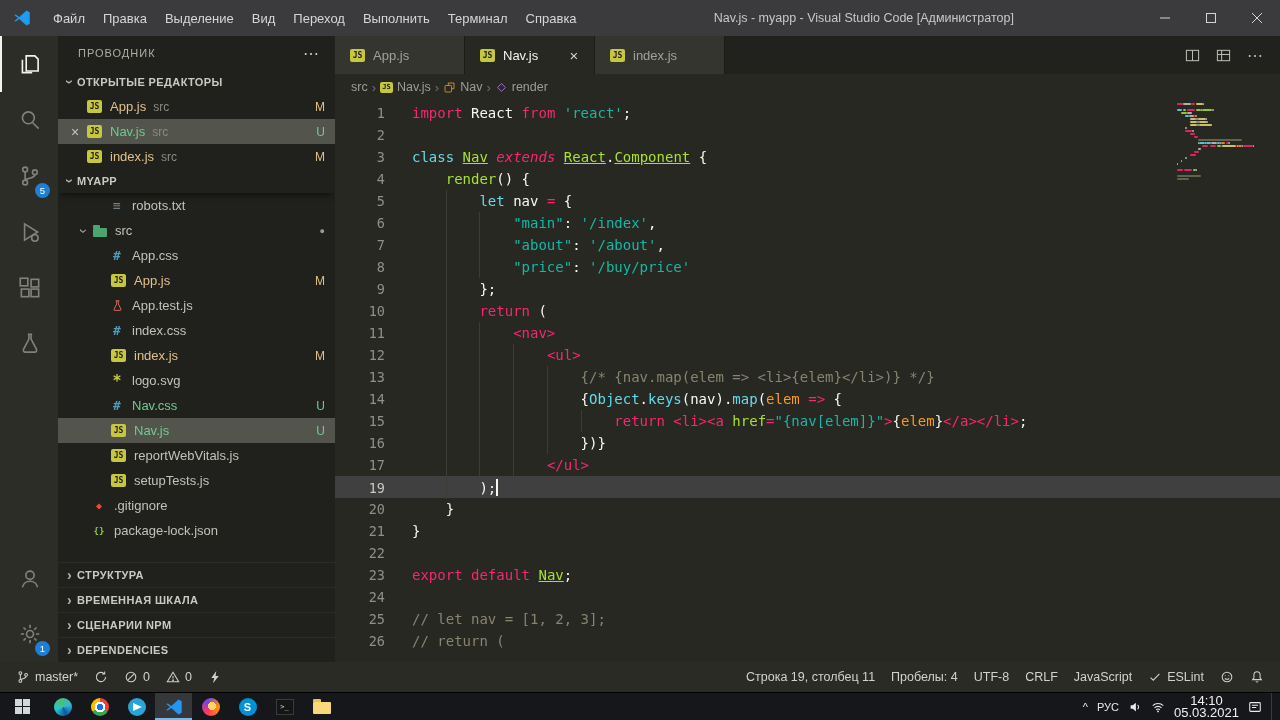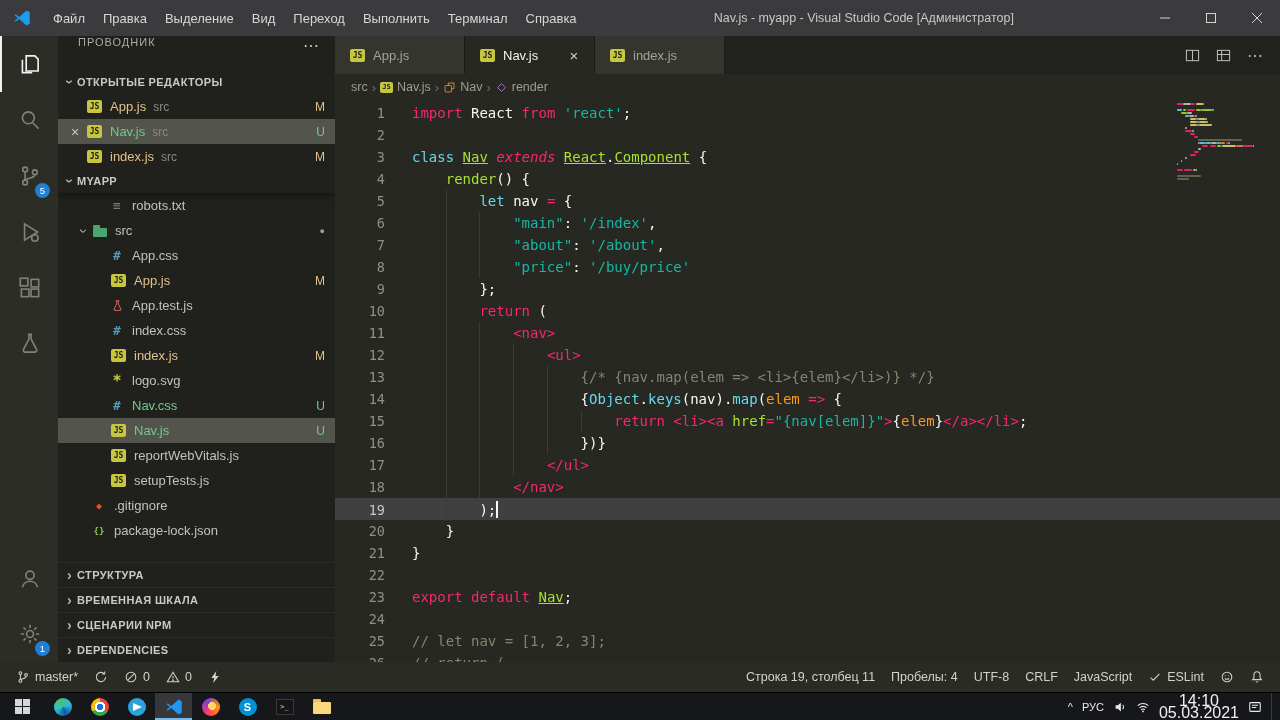--- a/index.html
+++ b/index.html
@@ -22,21 +22,21 @@
 
 .activitybar{width:58px;background:#2d2d28;display:flex;flex-direction:column;align-items:stretch}
 .ab-item{height:56px;display:flex;align-items:center;justify-content:center;position:relative;color:#82827c;border-left:2px solid rgba(0,0,0,0)}
 .ab-item.active{color:#f2f2ee;border-left:2px solid #f2f2ee}
 .ai{width:26px;height:26px;stroke:currentColor;fill:none;stroke-width:1.5}
 .ab-spacer{flex:1}
 .ab-badge{position:absolute;right:8px;bottom:6px;background:#1f7fd4;color:#fff;border-radius:9px;min-width:15px;height:15px;font-size:9.5px;display:flex;align-items:center;justify-content:center;padding:0 3px}
 
 
 .sidebar{width:277px;background:#20211c;display:flex;flex-direction:column;overflow:hidden;color:#c2c2bb}
-.sidebar-header{height:34px;flex:none;display:flex;padding:0 14px 0 20px;font-size:11px;letter-spacing:1px;color:#acaca6}
+.sidebar-header{height:34px;flex:none;display:flex;align-items:center;padding:0 14px 0 20px;font-size:11px;letter-spacing:1px;color:#acaca6}
 .sidebar-header .more{margin-left:auto;font-size:16px;color:#c7c7c1;letter-spacing:2px}
 .sec-header{height:24px;flex:none;display:flex;align-items:center;font-size:11px;font-weight:700;letter-spacing:.4px;color:#cacac4;padding-left:4px;white-space:nowrap}
 .sec-header.shadowed{box-shadow:0 5px 6px -3px rgba(0,0,0,.55);position:relative;z-index:2}
 .collapsed-row{border-top:1px solid rgba(255,255,255,.05);height:25px}
 .chev{display:inline-block;width:15px;text-align:center;font-size:14px;color:#b2b2ac;flex:none}
 .chev.expanded{transform:rotate(90deg)}
 .chev-spacer{display:inline-block;width:14px;flex:none}
 .oe-row,.tree-row{height:25px;display:flex;align-items:center;white-space:nowrap;font-size:13px}
 .oe-row{padding-left:8px}
 .oe-close{width:18px;font-size:14px;color:#c7c7c1;text-align:center;flex:none}
@@ -124,21 +124,21 @@
 .telegram{background:#2aa4d8}
 .plane{width:0;height:0;border-left:9px solid #fff;border-top:4px solid rgba(0,0,0,0);border-bottom:4px solid rgba(0,0,0,0);margin-left:2px}
 .skype{background:#0092d5;font-size:11px;font-weight:700}
 .app-term{width:18px;height:16px;background:#151515;border:1px solid #3a3a3a;color:#ddd;font-size:7px;font-family:"DejaVu Sans Mono",monospace;display:flex;align-items:center;justify-content:center}
 .app-folder{width:18px;height:12px;background:#f9d87b;border-radius:1px;position:relative;margin-top:3px}
 .app-folder::before{content:"";position:absolute;top:-3px;left:0;width:8px;height:3px;background:#e7c05c;border-radius:1px 1px 0 0}
 .app-vscode{width:18px;height:18px}
 .tray{margin-left:auto;display:flex;align-items:center;gap:9px;padding-right:4px;font-size:11px;color:#eaeaea}
 .tray-item{display:flex;align-items:center;justify-content:center}
 .ti{width:14px;height:14px;stroke:currentColor;fill:none;stroke-width:1.2}
-.tray-clock{text-align:center;font-size:16px;line-height:12px;color:#f0f0f0}
+.tray-clock{text-align:center;font-size:13px;line-height:12px;color:#f0f0f0}
 .show-desktop{width:5px;height:100%;border-left:1px solid #3a3b3e}
 </style>
 </head>
 <body>
 
 <div class="screen">
 
   <header class="titlebar">
     <div class="vscode-logo">
       <svg width="18" height="18" viewBox="0 0 100 100">
@@ -458,21 +458,20 @@
             <div class="code-line"><span class="lnum">8</span><span class="indent">    </span><span class="indent guide">    </span><span class="indent guide">    </span><span class="tk-str">"price"</span><span class="tk-fg">: </span><span class="tk-str">'/buy/price'</span></div>
             <div class="code-line"><span class="lnum">9</span><span class="indent">    </span><span class="indent guide">    </span><span class="tk-fg">};</span></div>
             <div class="code-line"><span class="lnum">10</span><span class="indent">    </span><span class="indent guide">    </span><span class="tk-kw">return</span><span class="tk-fg"> (</span></div>
             <div class="code-line"><span class="lnum">11</span><span class="indent">    </span><span class="indent guide">    </span><span class="indent guide">    </span><span class="tk-kw">&lt;nav&gt;</span></div>
             <div class="code-line"><span class="lnum">12</span><span class="indent">    </span><span class="indent guide">    </span><span class="indent guide">    </span><span class="indent guide">    </span><span class="tk-kw">&lt;ul&gt;</span></div>
             <div class="code-line"><span class="lnum">13</span><span class="indent">    </span><span class="indent guide">    </span><span class="indent guide">    </span><span class="indent guide">    </span><span class="indent guide">    </span><span class="tk-cmt">{/* {nav.map(elem =&gt; &lt;li&gt;{elem}&lt;/li&gt;)} */}</span></div>
             <div class="code-line"><span class="lnum">14</span><span class="indent">    </span><span class="indent guide">    </span><span class="indent guide">    </span><span class="indent guide">    </span><span class="indent guide">    </span><span class="tk-fg">{</span><span class="tk-supit">Object</span><span class="tk-fg">.</span><span class="tk-sup">keys</span><span class="tk-fg">(nav).</span><span class="tk-sup">map</span><span class="tk-fg">(</span><span class="tk-param">elem</span><span class="tk-fg"> </span><span class="tk-kw">=&gt;</span><span class="tk-fg"> {</span></div>
             <div class="code-line"><span class="lnum">15</span><span class="indent">    </span><span class="indent guide">    </span><span class="indent guide">    </span><span class="indent guide">    </span><span class="indent guide">    </span><span class="indent guide">    </span><span class="tk-kw">return</span><span class="tk-fg"> </span><span class="tk-kw">&lt;li&gt;&lt;a</span><span class="tk-fg"> </span><span class="tk-fn">href</span><span class="tk-kw">=</span><span class="tk-str">"{nav[elem]}"</span><span class="tk-kw">&gt;</span><span class="tk-fg">{</span><span class="tk-param">elem</span><span class="tk-fg">}</span><span class="tk-kw">&lt;/a&gt;&lt;/li&gt;</span><span class="tk-fg">;</span></div>
             <div class="code-line"><span class="lnum">16</span><span class="indent">    </span><span class="indent guide">    </span><span class="indent guide">    </span><span class="indent guide">    </span><span class="indent guide">    </span><span class="tk-fg">})}</span></div>
             <div class="code-line"><span class="lnum">17</span><span class="indent">    </span><span class="indent guide">    </span><span class="indent guide">    </span><span class="indent guide">    </span><span class="tk-kw">&lt;/ul&gt;</span></div>
-            <div class="code-line"><span class="lnum">18</span><span class="indent">    </span><span class="indent guide">    </span><span class="indent guide">    </span><span class="tk-kw">&lt;/nav&gt;</span></div>
             <div class="code-line current"><span class="lnum">19</span><span class="indent">    </span><span class="indent guide">    </span><span class="tk-fg">);</span><span class="cursor"></span></div>
             <div class="code-line"><span class="lnum">20</span><span class="indent">    </span><span class="tk-fg">}</span></div>
             <div class="code-line"><span class="lnum">21</span><span class="tk-fg">}</span></div>
             <div class="code-line"><span class="lnum">22</span></div>
             <div class="code-line"><span class="lnum">23</span><span class="tk-kw">export</span><span class="tk-fg"> </span><span class="tk-kw">default</span><span class="tk-fg"> </span><span class="tk-cls">Nav</span><span class="tk-fg">;</span></div>
             <div class="code-line"><span class="lnum">24</span></div>
             <div class="code-line"><span class="lnum">25</span><span class="tk-cmt">// let nav = [1, 2, 3];</span></div>
             <div class="code-line"><span class="lnum">26</span><span class="tk-cmt">// return (</span></div>
           </div>
         <div class="minimap" id="minimap">

